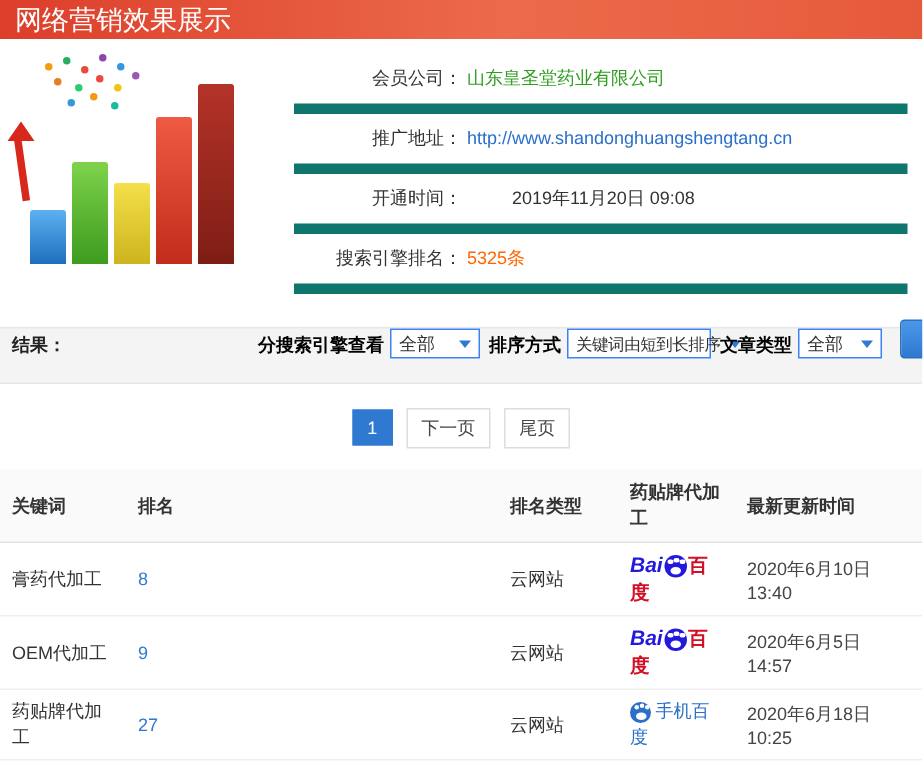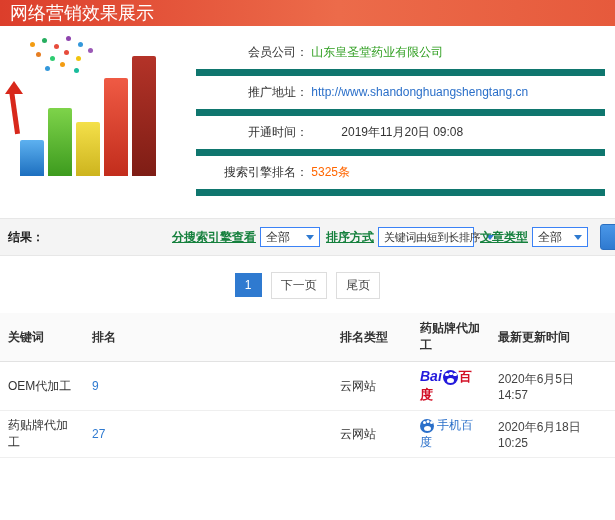--- a/index.html
+++ b/index.html
@@ -36,24 +36,24 @@
 
   .info-rows { flex:1; padding:4px 10px 0 0; }
   .info-row { padding:8px 0; border-bottom:7px solid #0f766e; }
   .info-label { display:inline-block; width:112px; text-align:right; color:#333; }
   .v-green { color:#2e9e1f; }
   .v-link { color:#2a6fc9; }
   .v-plain { color:#333;margin-left:30px; }
   .v-orange { color:#f60;text-align:center; }
 
   
-  .filter-bar { display:flex; align-items:center; margin-top:22px; height:38px;
+  .filter-bar { display:flex; align-items:flex-end; margin-top:22px; height:38px;
                 background:#f4f4f4; border-top:1px solid #e7e7e7; border-bottom:1px solid #e7e7e7;
-                padding:4px 8px; white-space:nowrap; }
-  .filter-bar b { font-weight:bold; color:#15803d;text-decoration:underline; }
+                padding:16px 8px; white-space:nowrap; }
+  .filter-bar b { font-weight:bold; color:#000000; }
   .result-label { font-weight:bold; color:#222; }
   .fgap { margin-left:128px; }
   .select { display:inline-flex; align-items:center; justify-content:space-between;
             background:#fff; border:1px solid #3b82f6; height:20px; padding:0 5px;
             margin:0 6px 0 4px; cursor:pointer; }
   .select .caret { width:0; height:0; border-left:4px solid transparent; border-right:4px solid transparent;
                    border-top:5px solid #2f7ad0; margin-left:6px; }
   .select.s-engine { min-width:60px; }
   .select.s-sort { min-width:96px; font-size:11px; letter-spacing:-0.3px; }
   .select.s-article { min-width:56px; }
@@ -169,20 +169,27 @@
       <tr>
         <th>关键词</th>
         <th>排名</th>
         <th>排名类型</th>
         <th>药贴牌代加工</th>
         <th>最新更新时间</th>
       </tr>
     </thead>
     <tbody>
       <tr>
+        <td>膏药代加工</td>
+        <td><a class="rank">8</a></td>
+        <td>云网站</td>
+        <td><span class="baidu-logo"><span class="bai">Bai</span><span class="paw lg"></span><span class="du">百度</span></span></td>
+        <td class="time">2020年6月10日 13:40</td>
+      </tr>
+      <tr>
         <td>OEM代加工</td>
         <td><a class="rank">9</a></td>
         <td>云网站</td>
         <td><span class="baidu-logo"><span class="bai">Bai</span><span class="paw lg"></span><span class="du">百度</span></span></td>
         <td class="time">2020年6月5日 14:57</td>
       </tr>
       <tr>
         <td>药贴牌代加工</td>
         <td><a class="rank">27</a></td>
         <td>云网站</td>

